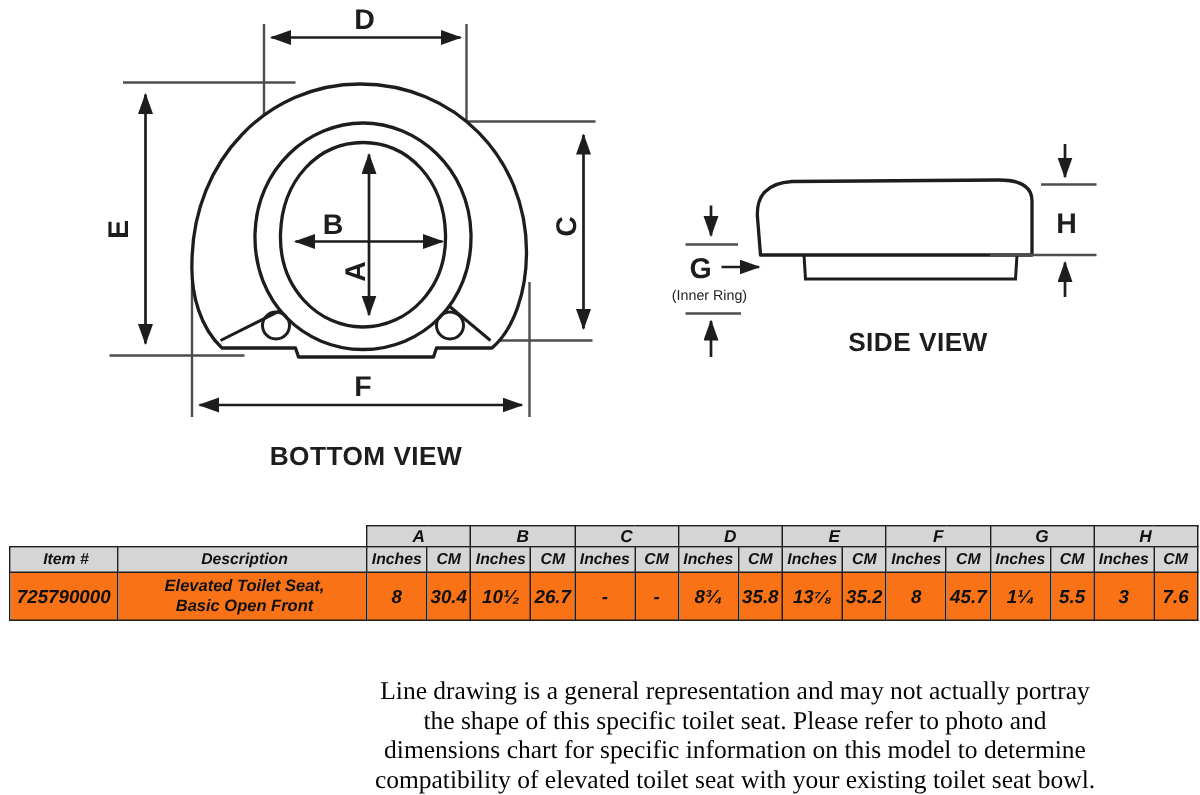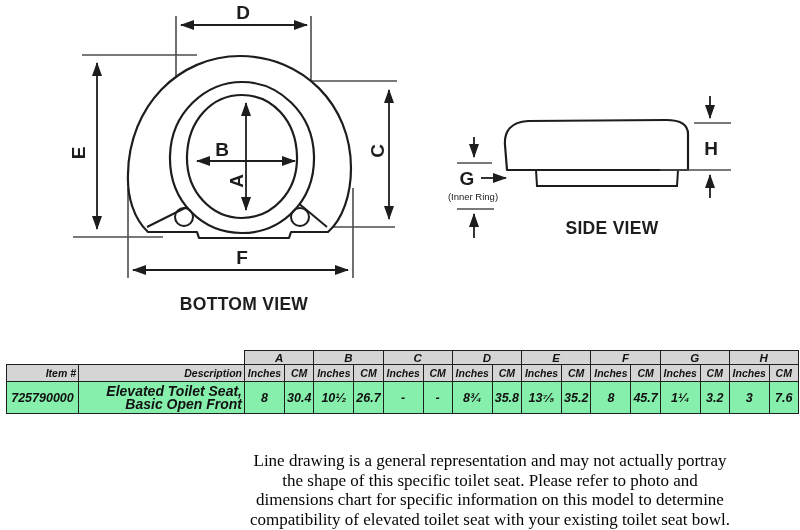--- a/index.html
+++ b/index.html
@@ -15,23 +15,23 @@
   .dimline{stroke:#1d1d1d;stroke-width:1.8;fill:none;}
   .tick{stroke:#4d4d4d;stroke-width:1.6;fill:none;}
 
   .spec-table{position:absolute;left:6px;top:350px;border-collapse:collapse;table-layout:fixed;
               font-family:"Liberation Sans","DejaVu Sans",sans-serif;color:#111;}
   .spec-table td{border:1.5px solid #1f1f1f;padding:0 2px;overflow:hidden;white-space:nowrap;}
   .spec-table td.corner{border:none;background:transparent;}
   .hdr{background:#d5d5d5;font-style:italic;font-weight:bold;text-align:center;}
   .letters-row td{height:13px;font-size:11.5px;line-height:12px;}
   .header-row td{height:16px;font-size:10.5px;line-height:13px;}
-  .data-row td{height:31px;font-size:12.5px;font-style:italic;font-weight:600;text-align:center;background:#86efac;}
-  td.al{text-align:right;padding-left:5px;}
-  .data-row td.desc{font-size:14px;line-height:12.5px;font-weight:600;}
+  .data-row td{height:31px;font-size:12.5px;font-style:italic;font-weight:600;text-align:center;background:#f97316;}
+  td.al{text-align:center;padding-left:5px;}
+  .data-row td.desc{font-size:11px;line-height:12.5px;font-weight:600;}
   .disclaimer{position:absolute;left:178px;top:451px;width:624px;text-align:center;
               font-family:"Liberation Serif","DejaVu Serif",serif;font-size:17px;line-height:19.5px;color:#050505;}
 </style>
 </head>
 <body>
 
 <div class="page">
 
   <svg width="800" height="345" viewBox="0 0 800 345">
     <defs>
@@ -170,21 +170,21 @@
       <td>26.7</td>
       <td>-</td>
       <td>-</td>
       <td>8³⁄₄</td>
       <td>35.8</td>
       <td>13⁷⁄₈</td>
       <td>35.2</td>
       <td>8</td>
       <td>45.7</td>
       <td>1¹⁄₄</td>
-      <td>3.2</td>
+      <td>5.5</td>
       <td>3</td>
       <td>7.6</td>
     </tr>
   </tbody>
     </table>
 
   <div class="disclaimer">
     <div>Line drawing is a general representation and may not actually portray</div>
     <div>the shape of this specific toilet seat. Please refer to photo and</div>
     <div>dimensions chart for specific information on this model to determine</div>

